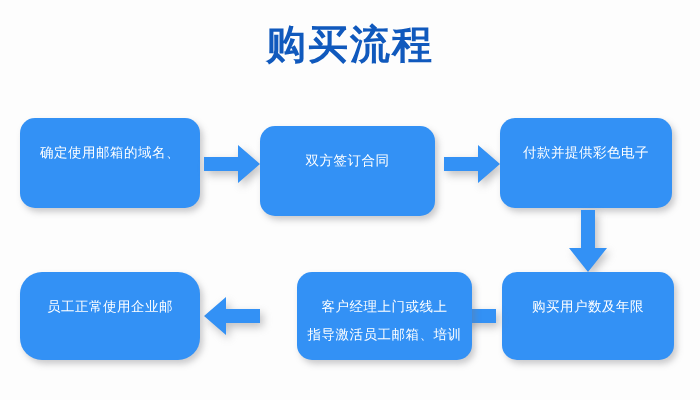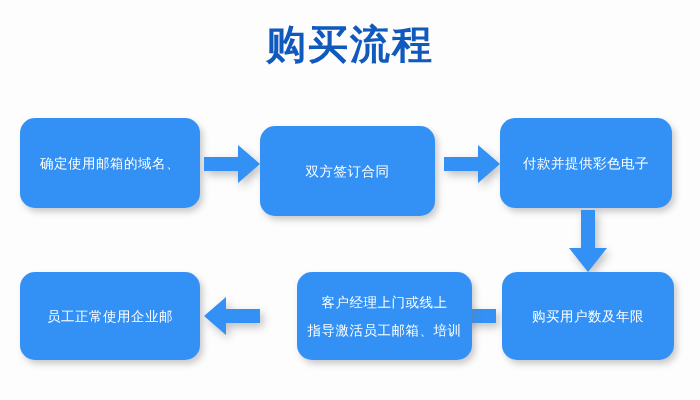--- a/index.html
+++ b/index.html
@@ -37,41 +37,41 @@
 
   
   .process-box {
     position: absolute;
     background: #3391f5;
     border-radius: 15px;
     box-shadow: 3px 4px 6px rgba(120,120,125,0.38);
     display: flex;
     flex-direction: column;
     align-items: center;
-    justify-content: center;
+    justify-content: space-between;
     box-sizing: border-box;
-    padding: 4px 8px;
+    padding: 20px 8px;
   }
   .box-line {
     color: #ffffff;
     font-size: 13.5px;
     line-height: 28px;
     text-align: center;
     white-space: nowrap;
     letter-spacing: 0.5px;
   }
 
   
   #box-1 { left: 20px;  top: 118px; width: 180px; height: 90px; }
   #box-2 { left: 260px; top: 118px; width: 175px; height: 90px; margin-top: 8px; }
   #box-3 { left: 500px; top: 118px; width: 172px; height: 90px; gap: 14px; }
   
   #box-4 { left: 502px; top: 272px; width: 172px; height: 88px; }
   #box-5 { left: 260px; top: 272px; width: 175px; height: 88px; margin-left: 37px; }
-  #box-6 { left: 20px;  top: 272px; width: 180px; height: 88px; }
+  #box-6 { left: 20px;  top: 272px; width: 180px; height: 88px; border-radius: 22px; }
 
   
   .arrow {
     position: absolute;
     filter: drop-shadow(3px 4px 4px rgba(120,120,125,0.45));
   }
   #arrow-1 { left: 204px; top: 145px; width: 56px; height: 38px; }
   #arrow-2 { left: 444px; top: 145px; width: 56px; height: 38px; }
   #arrow-3 { left: 569px; top: 210px; width: 38px; height: 62px; }
   #arrow-4 { left: 440px; top: 297px; width: 56px; height: 38px; }

